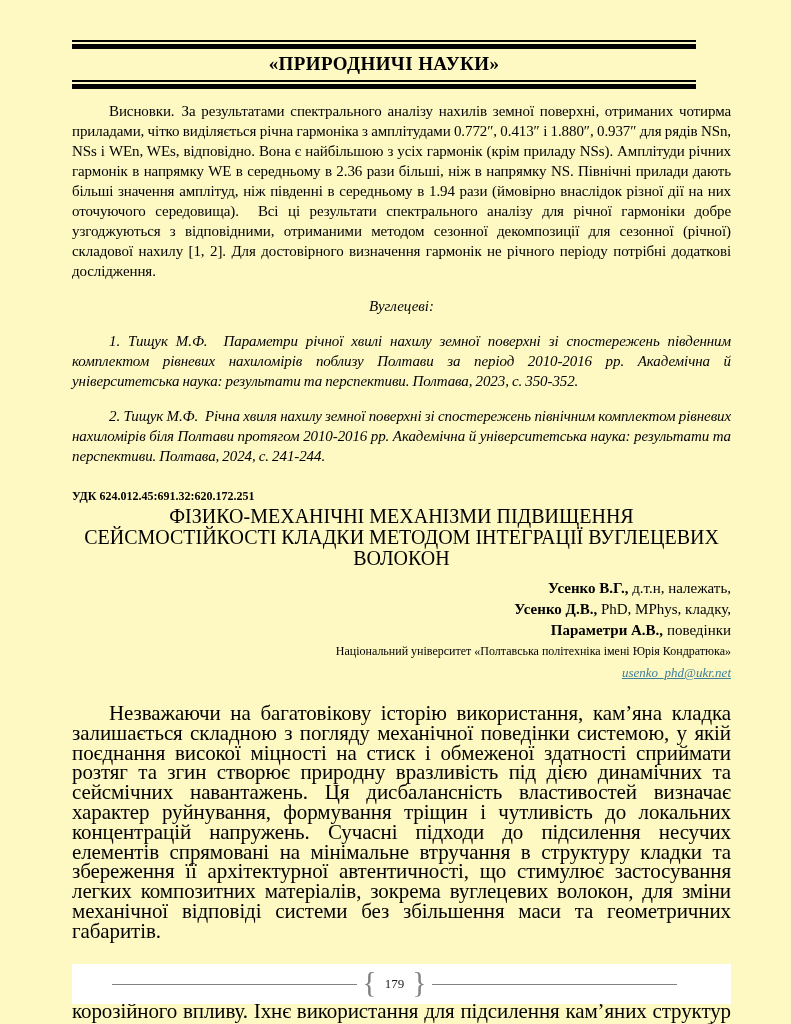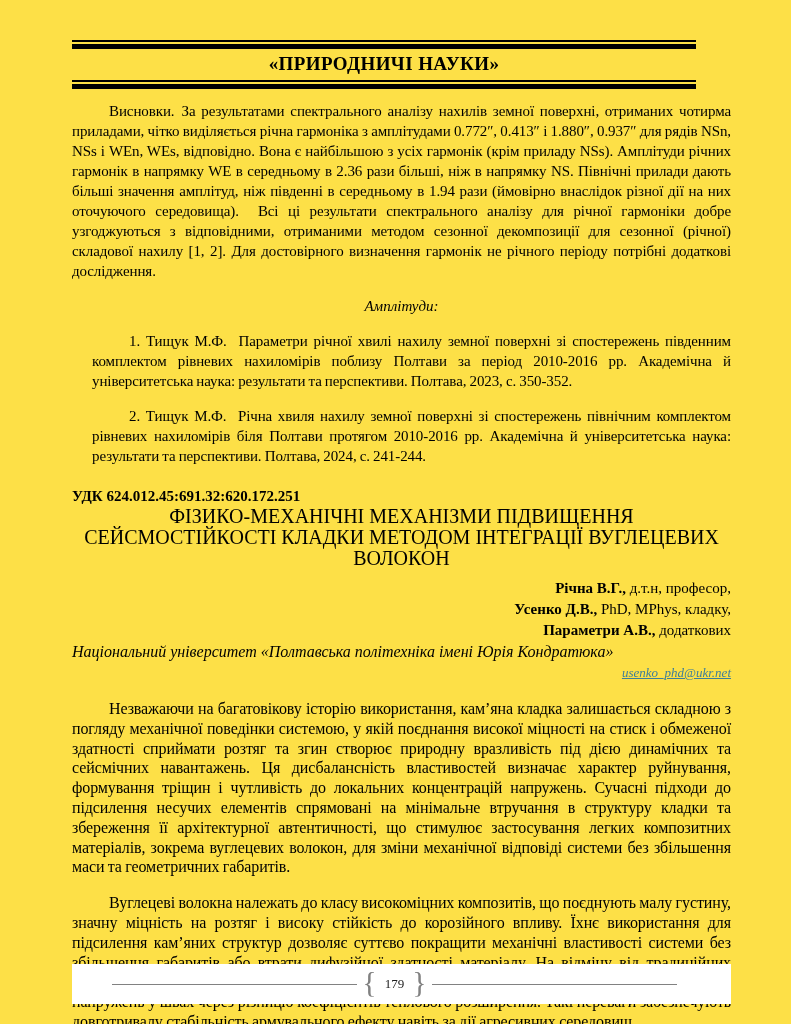--- a/index.html
+++ b/index.html
@@ -4,21 +4,21 @@
 <style>
   :root{
     --link-color:#3d7e9a;
     --rule-gray:#818181;
   }
   html,body{margin:0;padding:0;background:#e8e8e8;}
   .page{
     position:relative;
     width:791px;height:1024px;
     margin:0 auto;
-    background:#fde047;
+    background:#fef9c3;
     font-family:"Liberation Serif", serif;
     color:#000;
     overflow:hidden;
   }
   .content{
     padding:40px 60px 0 72px;
   }
   
   .header-block{margin-right:35px;}
   .rule .thin{height:2px;background:#000;}
@@ -39,42 +39,42 @@
     text-indent:37px;
     letter-spacing:-0.1px;
     word-spacing:-0.5px;
   }
   .conclusions{margin-top:12px;}
   .lead{font-weight:normal;margin-right:7px;}
   .lit-heading{
     font-size:15px;line-height:20px;
     text-align:center;font-style:italic;
   }
-  .ref{margin-left:20px;}
+  .ref{font-style:italic;}
   .udc{
     margin-top:20px;
     font-weight:bold;
-    font-size:15px;line-height:20px;
+    font-size:12px;line-height:20px;
   }
   .article-title{
     text-align:center;
     font-size:20px;
     line-height:21px;
   }
   .authors{margin-top:9px;text-align:right;font-size:15px;line-height:21px;}
   .author-name{font-weight:bold;}
-  .affiliation{font-style:italic;font-size:16px;line-height:21px;}
+  .affiliation{text-align:right;font-size:12px;line-height:21px;}
   .email-row{text-align:right;font-size:13px;line-height:21px;}
   .email{
     color:var(--link-color);
     font-style:italic;
     text-decoration:underline;
   }
   .body-paragraphs{margin-top:11px;}
-  .body-paragraphs .para{font-size:16px;line-height:19.8px;}
+  .body-paragraphs .para{font-size:21px;line-height:19.8px;}
   
   .footer{
     position:absolute;
     left:72px;right:60px;bottom:20px;
     height:40px;
     display:flex;align-items:center;
     background:#fff;
   }
   .footer .line{height:0;border-top:1.5px solid var(--rule-gray);}
   .footer .line.left{flex:1;margin-left:40px;}
@@ -107,31 +107,31 @@
       <div class="header-title">«ПРИРОДНИЧІ НАУКИ»</div>
       <div class="rule">
         <div class="thin"></div>
         <div class="gap"></div>
         <div class="thick"></div>
       </div>
     </div>
 
     <p class="para conclusions"><span class="lead">Висновки.</span><span>За результатами спектрального аналізу нахилів земної поверхні, отриманих чотирма приладами, чітко виділяється річна гармоніка з амплітудами 0.772″, 0.413″ і 1.880″, 0.937″ для рядів NSn, NSs і WEn, WEs, відповідно. Вона є найбільшою з усіх гармонік (крім приладу NSs). Амплітуди річних гармонік в напрямку WE в середньому в 2.36 рази більші, ніж в напрямку NS. Північні прилади дають більші значення амплітуд, ніж південні в середньому в 1.94 рази (ймовірно внаслідок різної дії на них оточуючого середовища).&nbsp; Всі ці результати спектрального аналізу для річної гармоніки добре узгоджуються з відповідними, отриманими методом сезонної декомпозиції для сезонної (річної) складової нахилу [1, 2]. Для достовірного визначення гармонік не річного періоду потрібні додаткові дослідження.</span></p>
 
-    <div class="lit-heading">Амплітуди:</div>
+    <div class="lit-heading">Вуглецеві:</div>
     <p class="para ref">1. Тищук М.Ф.&nbsp; Параметри річної хвилі нахилу земної поверхні зі спостережень південним комплектом рівневих нахиломірів поблизу Полтави за період 2010-2016 рр. Академічна й університетська наука: результати та перспективи. Полтава, 2023, с. 350-352.</p>
     <p class="para ref">2. Тищук М.Ф.&nbsp; Річна хвиля нахилу земної поверхні зі спостережень північним комплектом рівневих нахиломірів біля Полтави протягом 2010-2016 рр. Академічна й університетська наука: результати та перспективи. Полтава, 2024, с. 241-244.</p>
 
     <div class="udc">УДК 624.012.45:691.32:620.172.251</div>
     <div class="article-title">ФІЗИКО-МЕХАНІЧНІ МЕХАНІЗМИ ПІДВИЩЕННЯ СЕЙСМОСТІЙКОСТІ КЛАДКИ МЕТОДОМ ІНТЕГРАЦІЇ ВУГЛЕЦЕВИХ ВОЛОКОН</div>
 
     <div class="authors">
-      <div><span class="author-name">Річна В.Г.,</span><span> д.т.н, професор,</span></div>
+      <div><span class="author-name">Усенко В.Г.,</span><span> д.т.н, належать,</span></div>
       <div><span class="author-name">Усенко Д.В.,</span><span> PhD, MPhys, кладку,</span></div>
-      <div><span class="author-name">Параметри А.В.,</span><span> додаткових</span></div>
+      <div><span class="author-name">Параметри А.В.,</span><span> поведінки</span></div>
     </div>
     <div class="affiliation">Національний університет «Полтавська політехніка імені Юрія Кондратюка»</div>
     <div class="email-row"><a href="#" class="email">usenko_phd@ukr.net</a></div>
 
     <div class="body-paragraphs">
       <p class="para">Незважаючи на багатовікову історію використання, кам’яна кладка залишається складною з погляду механічної поведінки системою, у якій поєднання високої міцності на стиск і обмеженої здатності сприймати розтяг та згин створює природну вразливість під дією динамічних та сейсмічних навантажень. Ця дисбалансність властивостей визначає характер руйнування, формування тріщин і чутливість до локальних концентрацій напружень. Сучасні підходи до підсилення несучих елементів спрямовані на мінімальне втручання в структуру кладки та збереження її архітектурної автентичності, що стимулює застосування легких композитних матеріалів, зокрема вуглецевих волокон, для зміни механічної відповіді системи без збільшення маси та геометричних габаритів.</p>
       <p class="para">Вуглецеві волокна належать до класу високоміцних композитів, що поєднують малу густину, значну міцність на розтяг і високу стійкість до корозійного впливу. Їхнє використання для підсилення кам’яних структур дозволяє суттєво покращити механічні властивості системи без збільшення габаритів або втрати дифузійної здатності матеріалу. На відміну від традиційних сталевих елементів, вуглецеві волокна не схильні до окислення та не створюють додаткових напружень у швах через різницю коефіцієнтів теплового розширення. Такі переваги забезпечують довготривалу стабільність армувального ефекту навіть за дії агресивних середовищ.</p>
       <p class="para">Найбільш уживаними технологіями інтеграції вуглецевого армування у кладку є методи зовнішнього склеювання (EB – externally bonded) та приповерхневого закріплення (NSM – near-</p>
     </div>
   </div>

